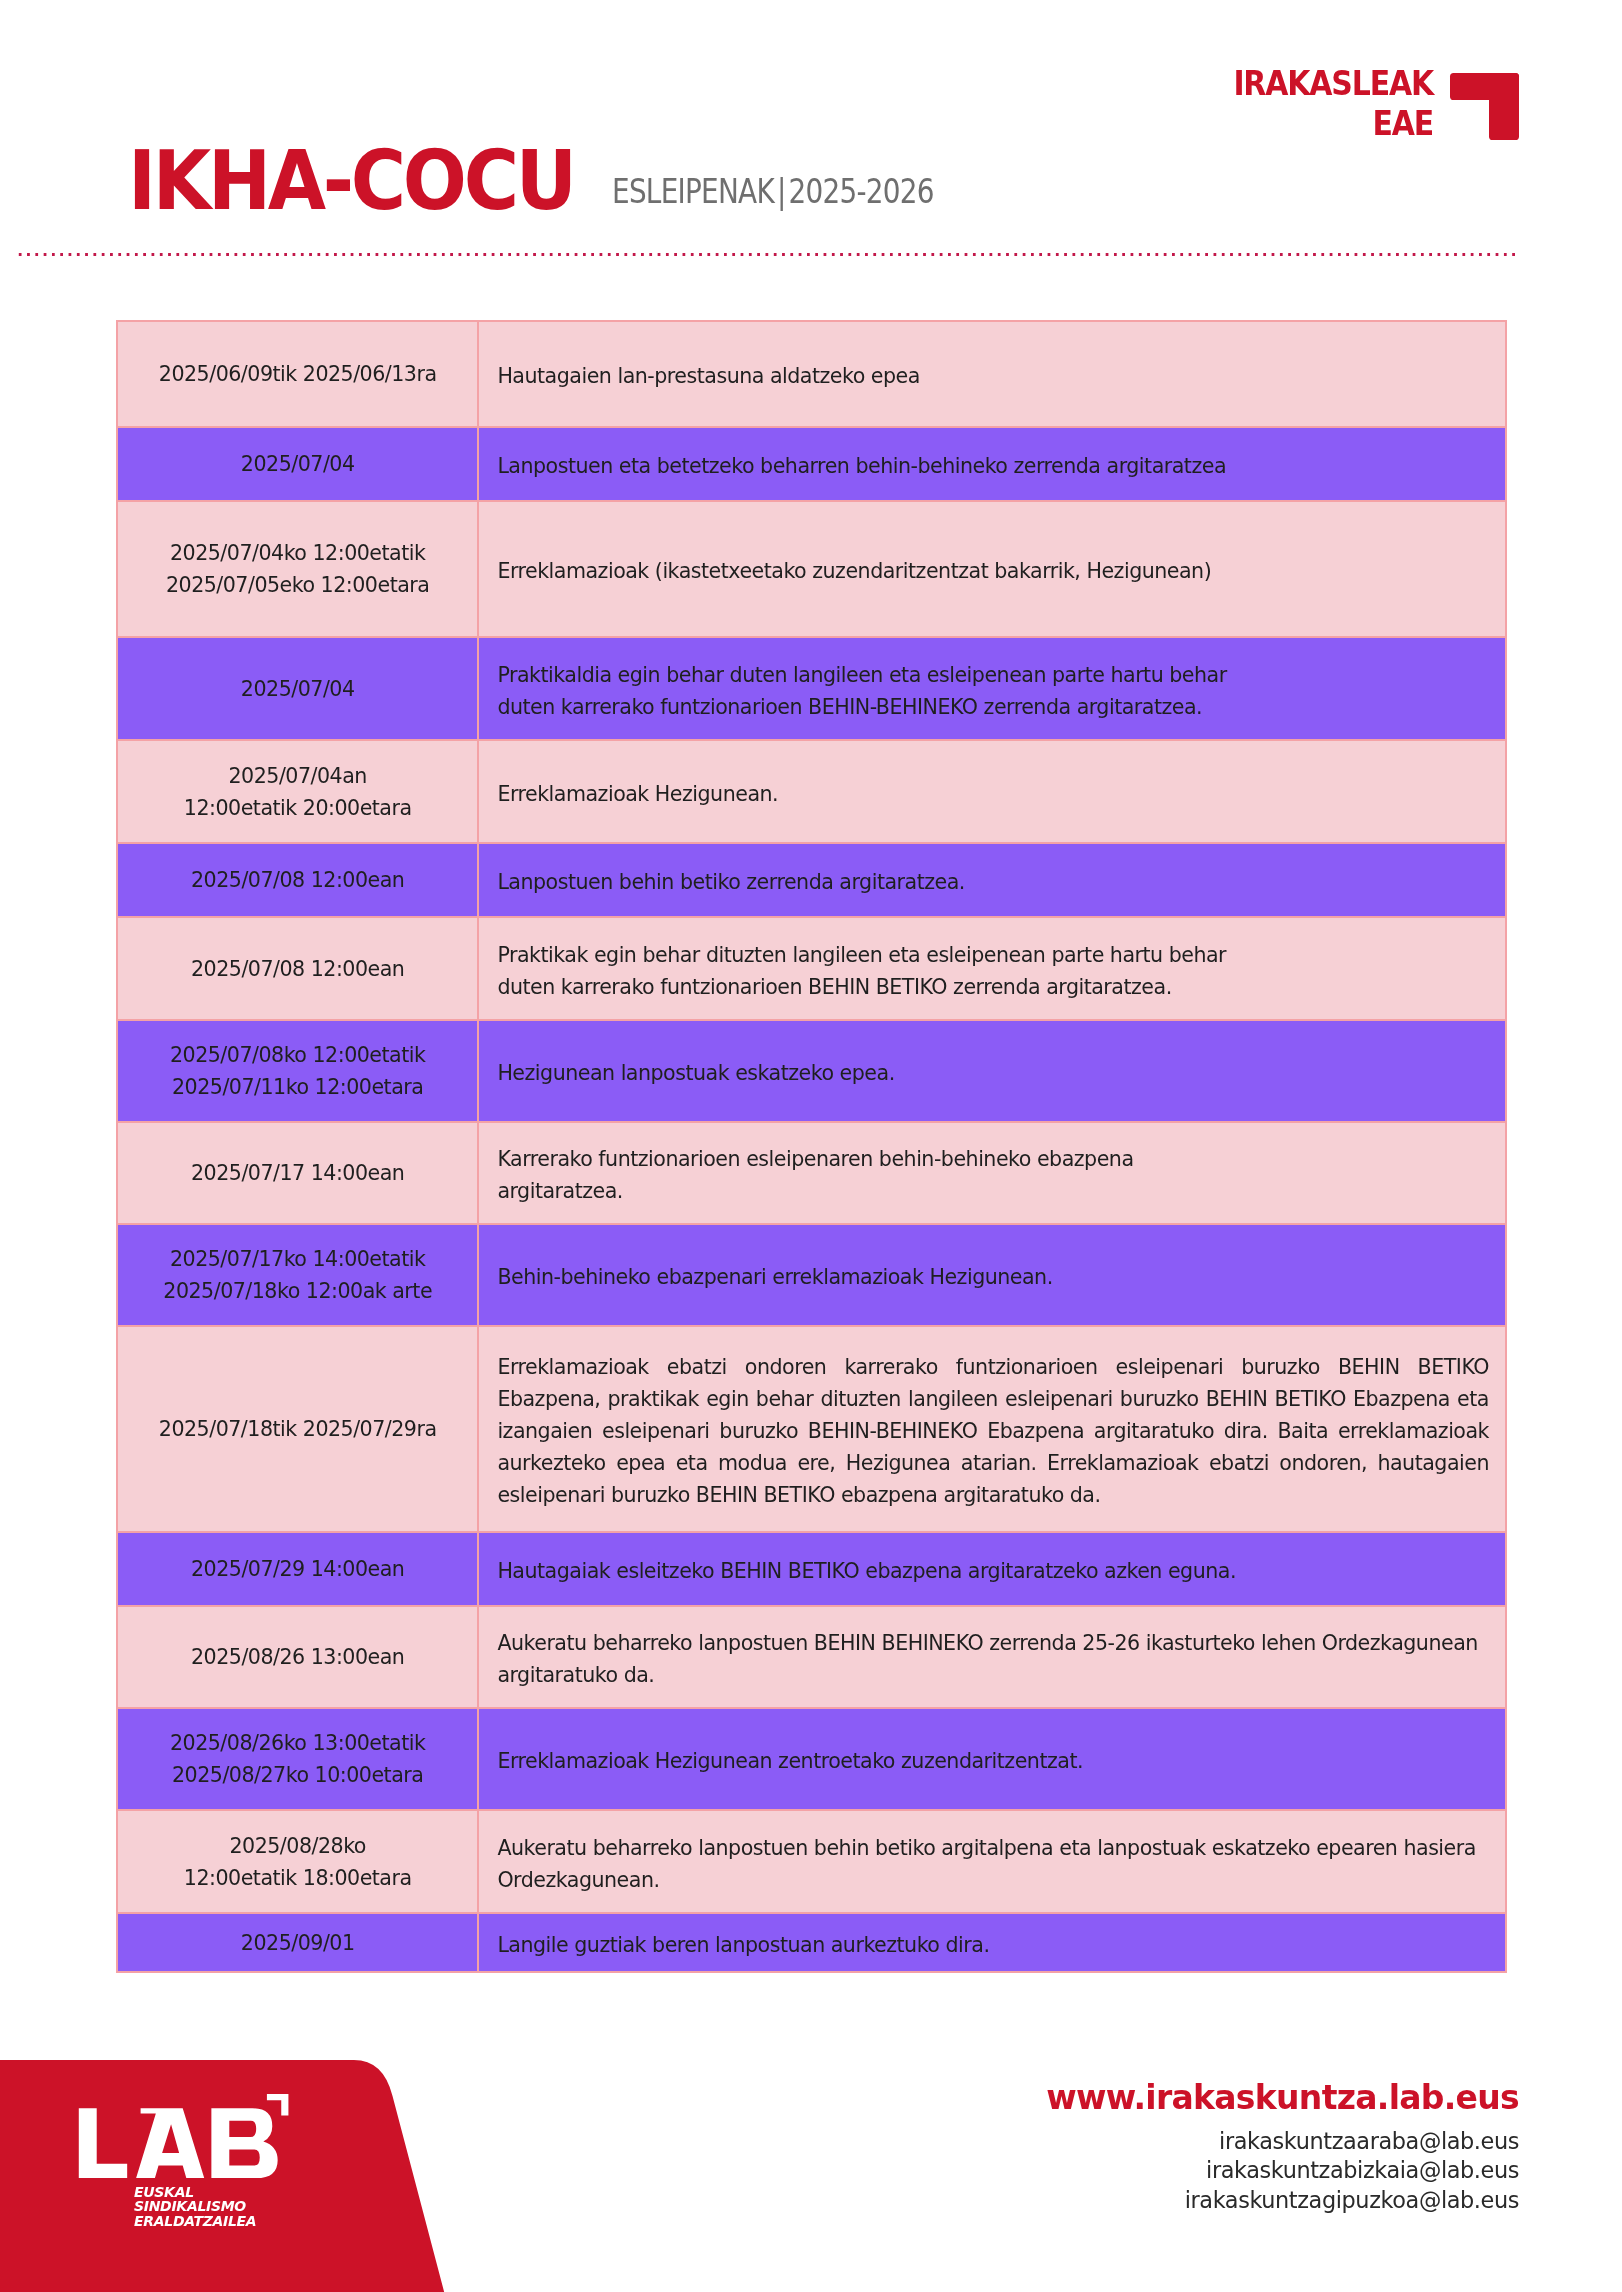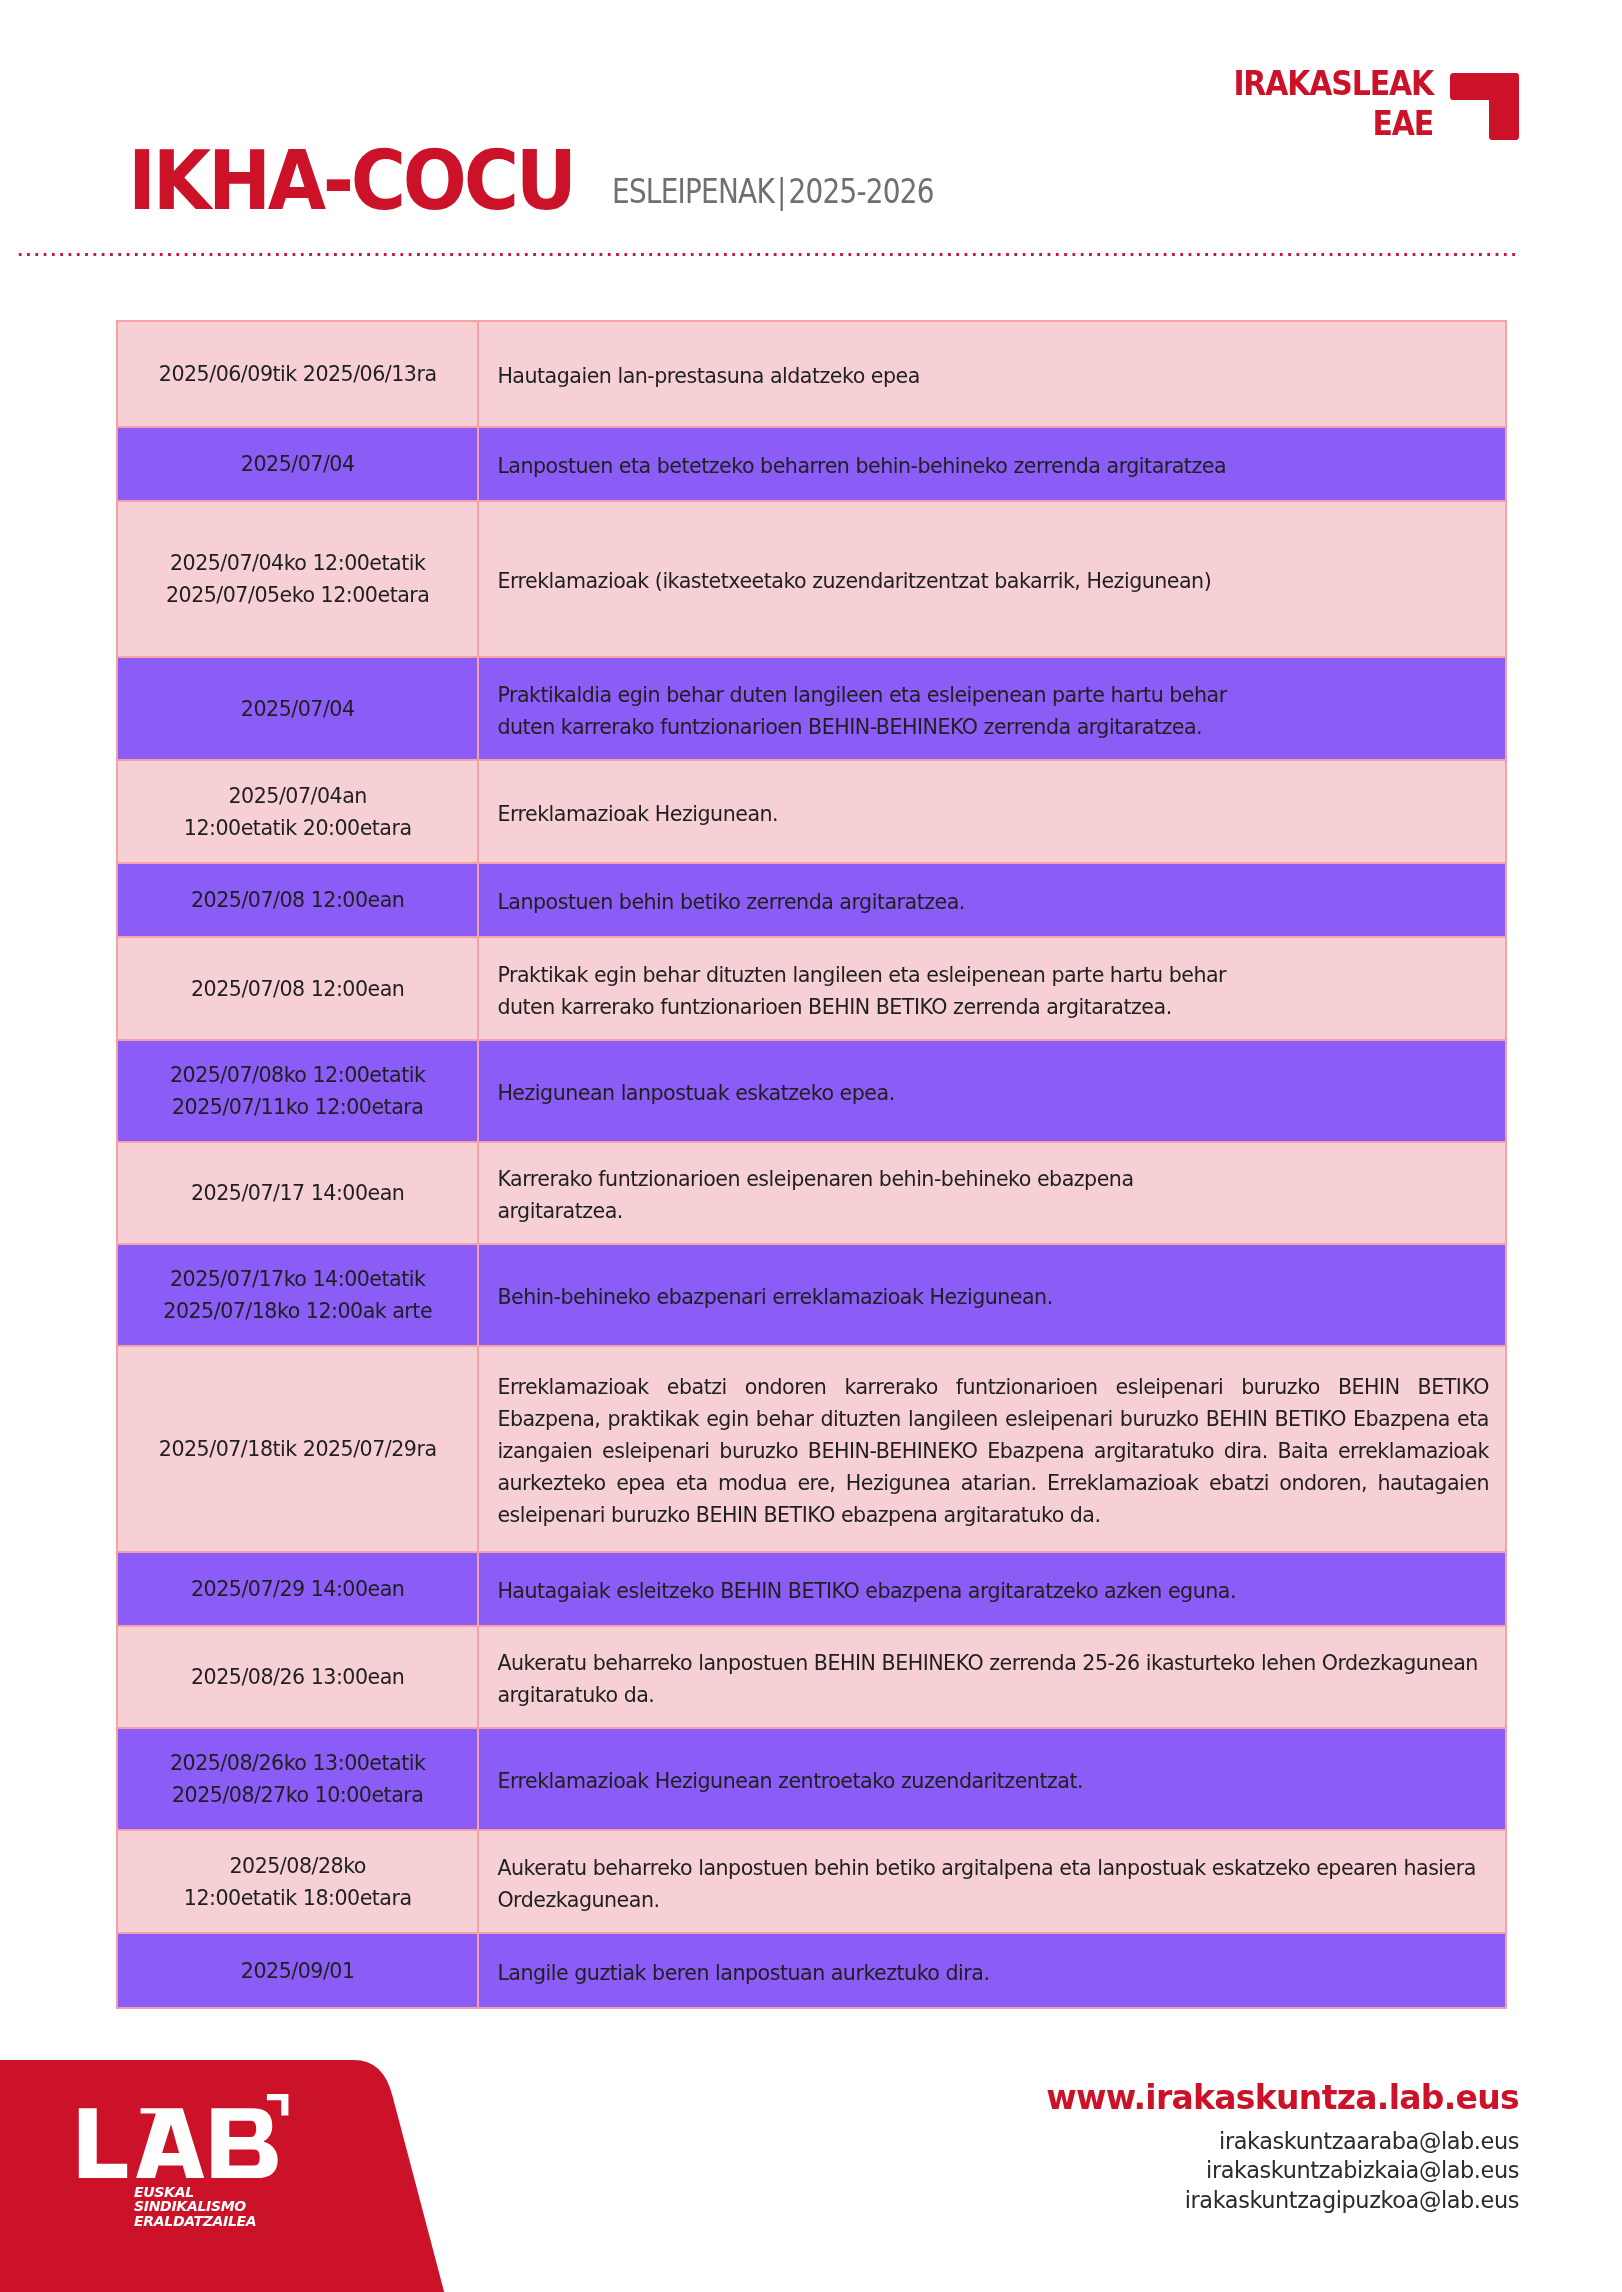--- a/index.html
+++ b/index.html
@@ -111,21 +111,21 @@
 <table class="schedule">
   <tbody>
     <tr class="pink" style="height:106px">
       <td class="date"><span>2025/06/09tik 2025/06/13ra</span></td>
       <td class="desc">Hautagaien lan-prestasuna aldatzeko epea</td>
     </tr>
     <tr class="white" style="height:74px">
       <td class="date"><span>2025/07/04</span></td>
       <td class="desc">Lanpostuen eta betetzeko beharren behin-behineko zerrenda argitaratzea</td>
     </tr>
-    <tr class="pink" style="height:156px">
+    <tr class="pink" style="height:136px">
       <td class="date">
           <div>2025/07/04ko 12:00etatik</div>
           <div>2025/07/05eko 12:00etara</div>
         </td>
       <td class="desc">Erreklamazioak (ikastetxeetako zuzendaritzentzat bakarrik, Hezigunean)</td>
     </tr>
     <tr class="white" style="height:103px">
       <td class="date"><span>2025/07/04</span></td>
       <td class="desc narrow">
           <span>Praktikaldia egin behar duten langileen eta esleipenean parte hartu behar duten karrerako funtzionarioen BEHIN-BEHINEKO zerrenda argitaratzea.</span>
@@ -187,21 +187,21 @@
         </td>
       <td class="desc">Erreklamazioak Hezigunean zentroetako zuzendaritzentzat.</td>
     </tr>
     <tr class="pink" style="height:103px">
       <td class="date">
           <div>2025/08/28ko</div>
           <div>12:00etatik 18:00etara</div>
         </td>
       <td class="desc">Aukeratu beharreko lanpostuen behin betiko argitalpena eta lanpostuak eskatzeko epearen hasiera Ordezkagunean.</td>
     </tr>
-    <tr class="white" style="height:75px">
+    <tr class="white" style="height:59px">
       <td class="date"><span>2025/09/01</span></td>
       <td class="desc">Langile guztiak beren lanpostuan aurkeztuko dira.</td>
     </tr>
   </tbody>
 </table>
 
 <svg class="footer-shape" viewBox="0 0 500 260" width="448" height="233">
   <path d="M0,0 L395,0 Q428,0 438,40 L496,260 L0,260 Z" fill="#cc1228"></path>
 </svg>
 

